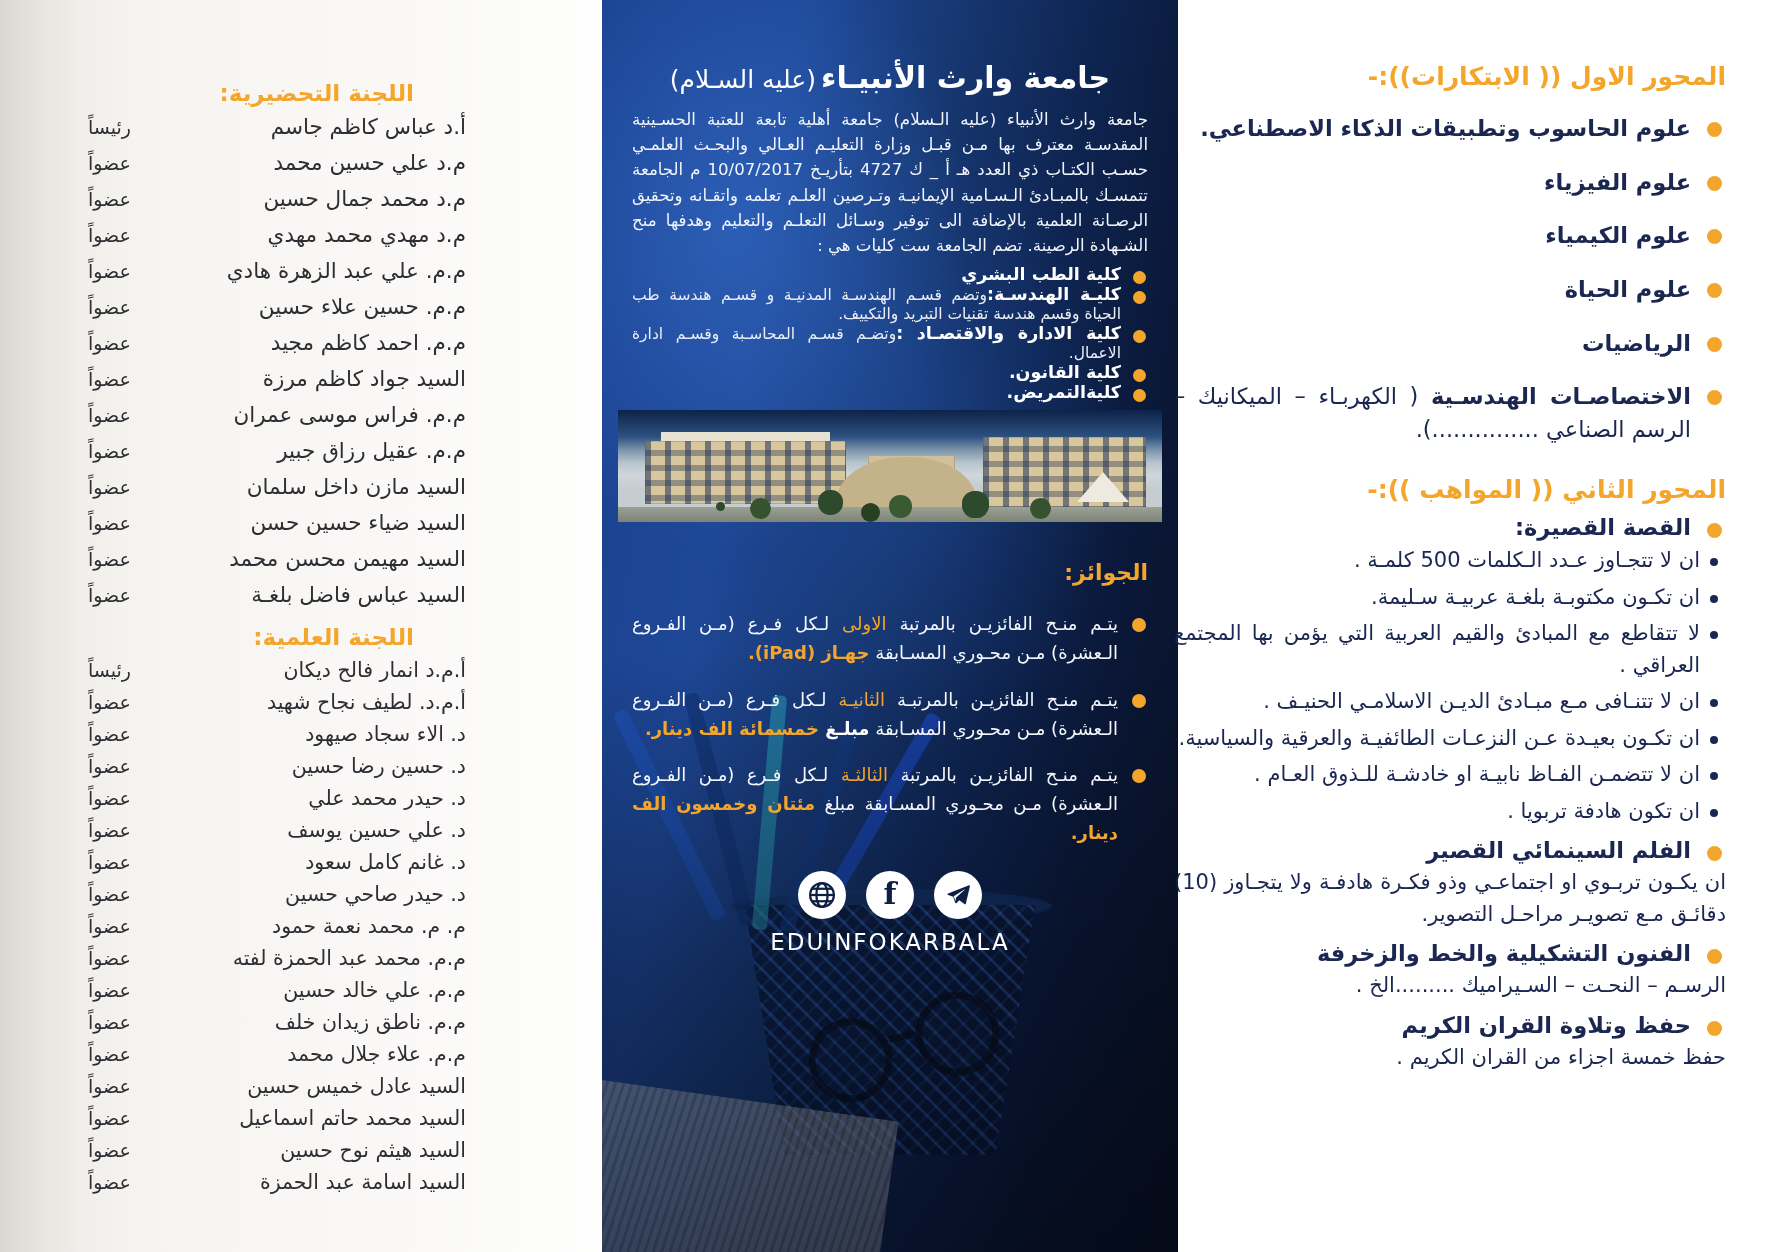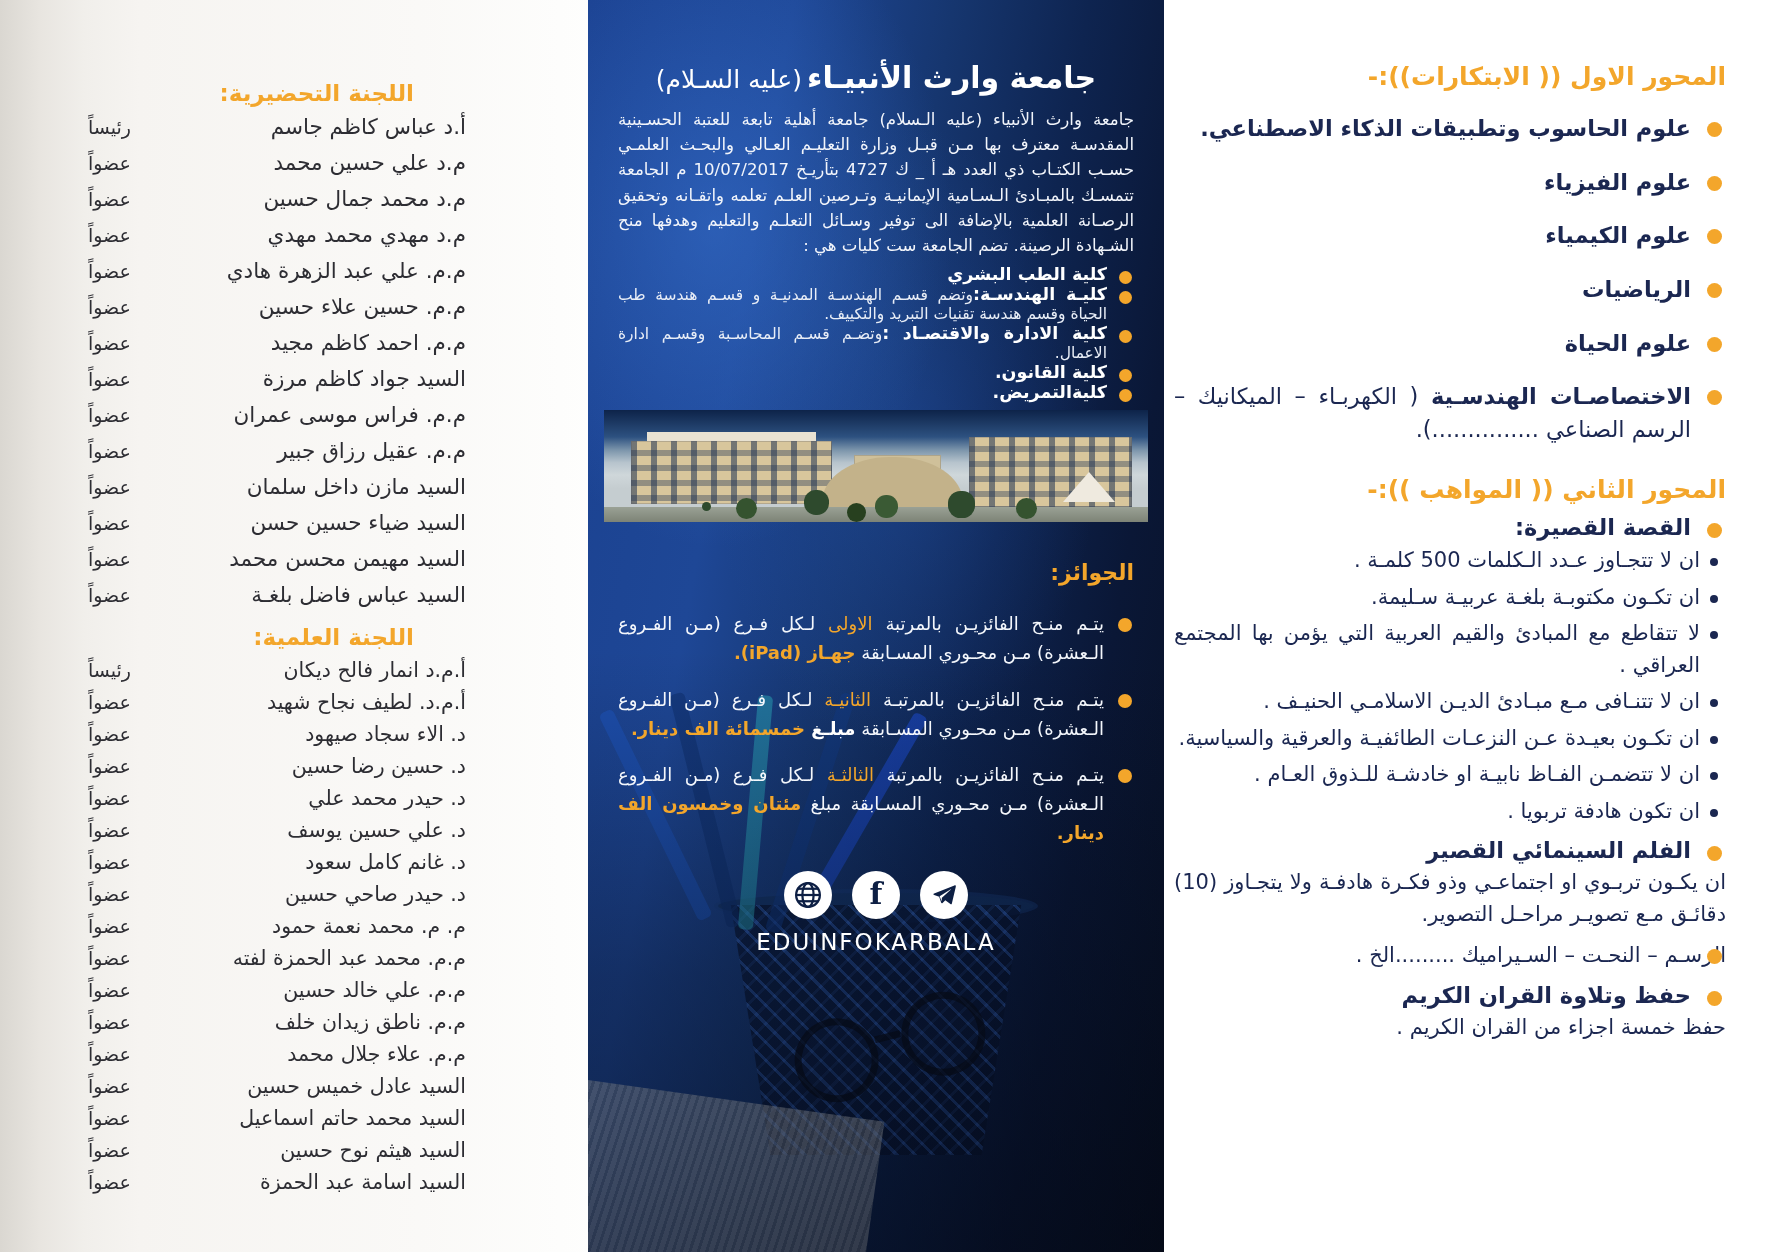--- a/index.html
+++ b/index.html
@@ -19,21 +19,21 @@
   .mrow{ display:flex; justify-content:space-between; align-items:baseline; }
   .c1 .mrow{ height:36px; }
   .c2 .mrow{ height:32px; }
   .mname{ color:#2d2d33; font-size:21.5px; }
   .c2 .mname{ font-size:20.5px; }
   .mrole{ color:#2d2d33; font-size:19px; }
   .cmt2{ margin-top:6px; }
 
   
   .center-panel{
-    position:absolute; left:588px; top:0; width:576px; height:1252px;
+    position:absolute; left:602px; top:0; width:576px; height:1252px;
     padding:0 30px; color:#fff; direction:rtl; overflow:hidden;
     background:
       radial-gradient(ellipse 340px 460px at 22% 18%, rgba(58,118,214,.50), transparent 70%),
       radial-gradient(ellipse 260px 420px at 55% 35%, rgba(40,90,185,.35), transparent 75%),
       linear-gradient(100deg,#1b4190 0%,#1e4796 26%,#16366f 46%,#0e2450 63%,#0a1736 80%,#081023 100%);
   }
   .center-panel::after{ 
     content:""; position:absolute; inset:0; z-index:1; pointer-events:none;
     background:linear-gradient(180deg, transparent 52%, rgba(3,8,20,.38) 78%, rgba(2,5,14,.55) 100%);
   }
@@ -337,41 +337,41 @@
     </div>
   </div>
 
   <div class="right-col">
     <div class="axis1">
       <div class="axis-title">المحور الاول (( الابتكارات)):-</div>
       <ul class="axis-list" id="axis1">
           <li><span class="dot"></span><span class="b">علوم الحاسوب وتطبيقات الذكاء الاصطناعي.</span></li>
           <li><span class="dot"></span><span class="b">علوم الفيزياء</span></li>
           <li><span class="dot"></span><span class="b">علوم الكيمياء</span></li>
+          <li><span class="dot"></span><span class="b">علوم الحياة</span></li>
           <li><span class="dot"></span><span class="b">الرياضيات</span></li>
-          <li><span class="dot"></span><span class="b">علوم الحياة</span></li>
           <li><span class="dot"></span><span class="b">الاختصاصـات الهندسـية</span><span class="r"> ( الكهربـاء – الميكانيك – الرسم الصناعي ...............).</span></li>
         </ul>
     </div>
     <div class="axis2">
       <div class="axis-title">المحور الثاني (( المواهب )):-</div>
       <div id="axis2topics">
           <div class="topic"><span class="dot"></span><span>القصة القصيرة:</span></div>
           <ul class="tpoints">
             <li>ان لا تتجـاوز عـدد الـكلمات 500 كلمـة .</li>
             <li>ان تكـون مكتوبـة بلغـة عربيـة سـليمة.</li>
             <li>لا تتقاطع مع المبادئ والقيم العربية التي يؤمن بها المجتمع العراقي .</li>
             <li>ان لا تتنـافى مـع مبـادئ الديـن الاسلامـي الحنيـف .</li>
             <li>ان تكـون بعيـدة عـن النزعـات الطائفيـة والعرقية والسياسية.</li>
             <li>ان لا تتضمـن الفـاظ نابيـة او خادشـة للـذوق العـام .</li>
             <li>ان تكون هادفة تربويا .</li>
           </ul>
           <div class="topic"><span class="dot"></span><span>الفلم السينمائي القصير</span></div>
           <div class="tdesc">ان يكـون تربـوي او اجتماعـي وذو فكـرة هادفـة ولا يتجـاوز (10) دقائـق مـع تصويـر مراحـل التصوير.</div>
-          <div class="topic"><span class="dot"></span></div>
+          <div class="topic"><span class="dot"></span><span>الفنون التشكيلية والخط والزخرفة</span></div>
           <div class="tdesc">الرسـم – النحـت – السـيراميك .........الخ .</div>
           <div class="topic"><span class="dot"></span><span>حفظ وتلاوة القران الكريم</span></div>
           <div class="tdesc">حفظ خمسة اجزاء من القران الكريم .</div>
         </div>
     </div>
   </div>
 
 </div>
 
 </body></html>

